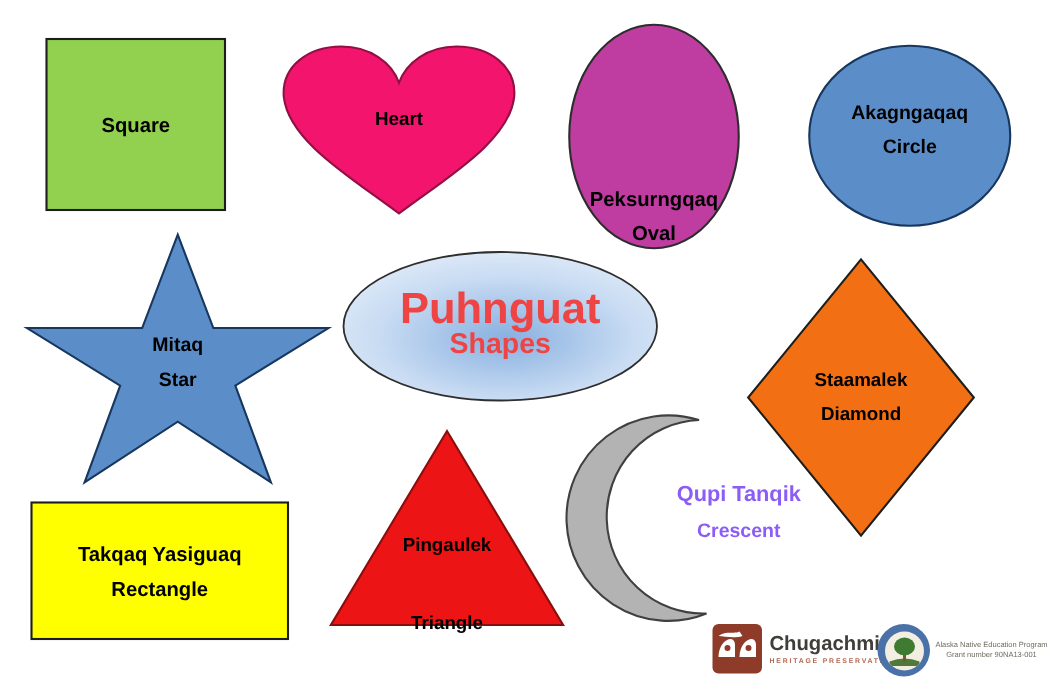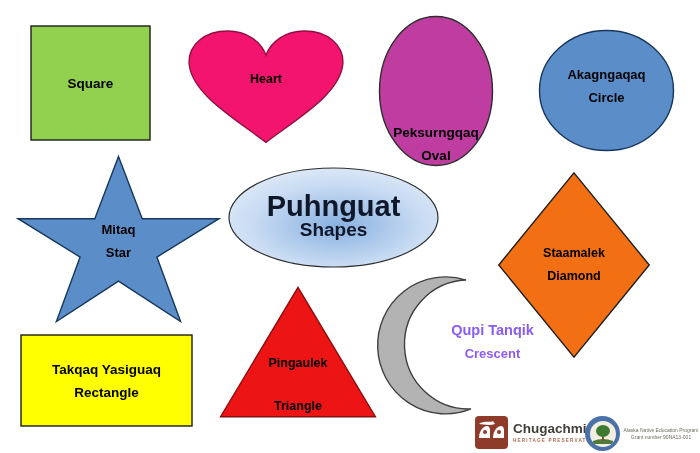--- a/index.html
+++ b/index.html
@@ -15,22 +15,22 @@
     font-weight:bold;color:#000;text-align:center;pointer-events:none;
   }
   .lbl div{line-height:23px;}
   .sq-lbl{font-size:13.5px;}
   .heart-lbl{font-size:12.5px;transform:translateY(-7px);}
   .oval-lbl{font-size:13.5px;justify-content:flex-end;}
   .circle-lbl{font-size:13px;transform:translateY(-5px);}
   .star-lbl{font-size:13px;transform:translateY(2px);justify-content:center;}
   .diamond-lbl{font-size:12.5px;}
   .rect-lbl{font-size:13.5px;}
-  .tri-lbl{justify-content:space-between;padding-top:66px;font-size:12.5px;box-sizing:border-box;}
-  .title-lbl{color:#0f172a;}
+  .tri-lbl{justify-content:flex-start;padding-top:66px;font-size:12.5px;box-sizing:border-box;gap:29px;}
+  .title-lbl{color:#ef4444;}
   .title-line1{font-size:29px;line-height:32px;}
   .title-line2{font-size:19px;line-height:26px;}
   .crescent-text{
     position:absolute;left:425px;top:318px;width:135px;text-align:center;
     font-weight:bold;color:#8b5cf6;
   }
   .crescent-line1{font-size:14.5px;line-height:24px;}
   .crescent-line2{font-size:13px;line-height:24px;}
   
   .chug-logo{position:absolute;left:475px;top:416px;width:33px;height:33px;

